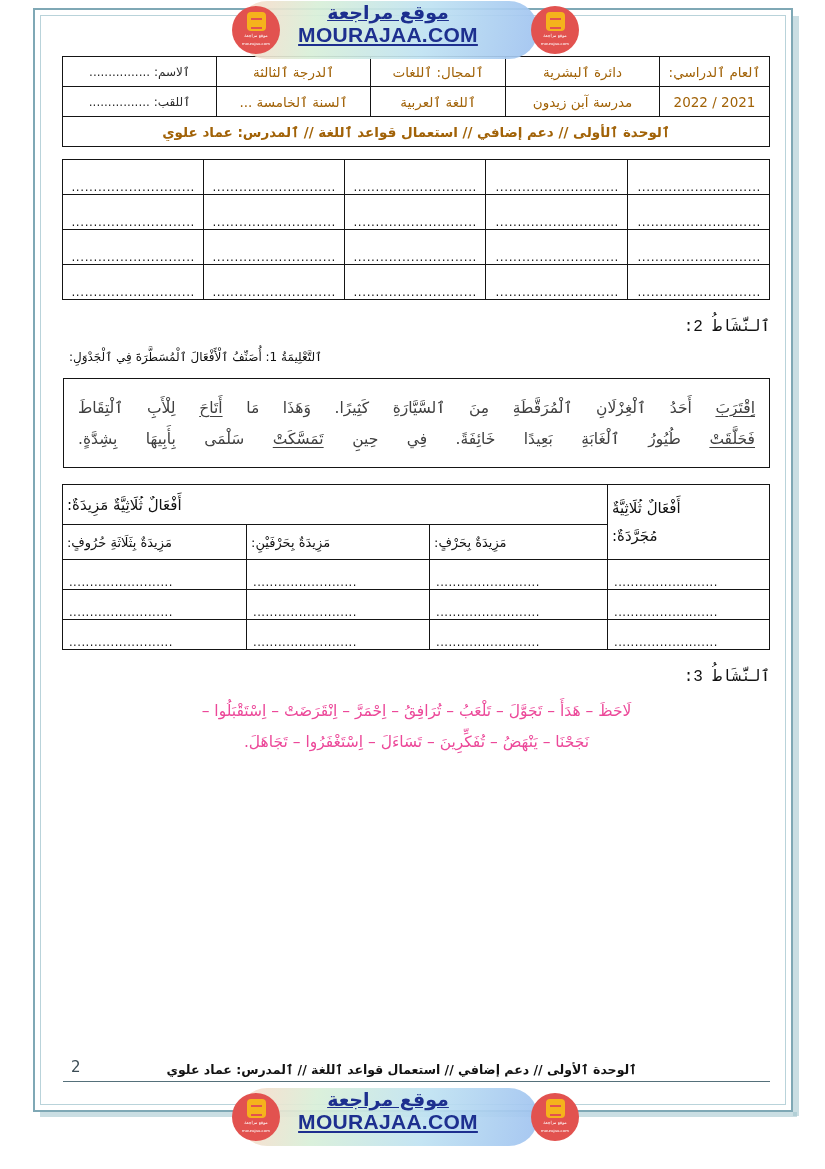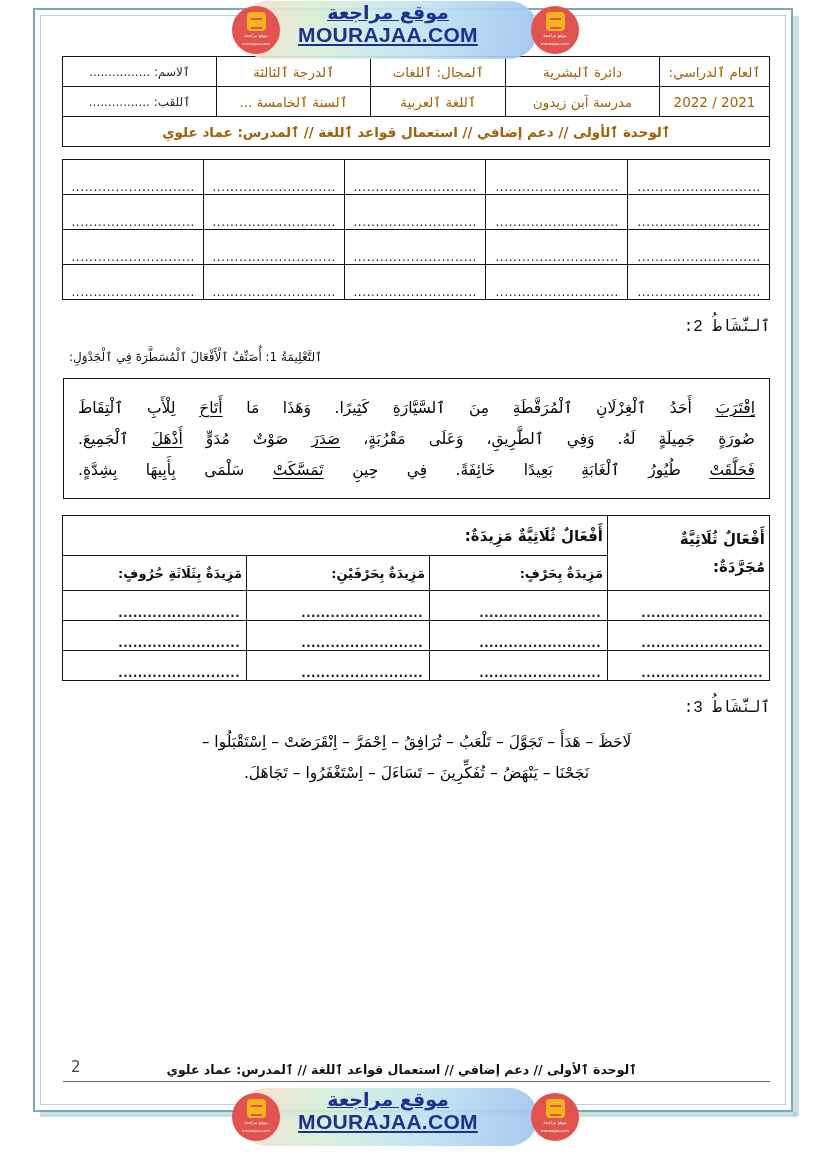--- a/index.html
+++ b/index.html
@@ -212,43 +212,43 @@
   .passage-box {
     margin-top: 14px;
     border: 1.6px solid #151515;
     padding: 14px 14px 12px 14px;
     box-sizing: border-box;
     width: 707px;
   }
   .passage-line {
     font-size: 15.5px;
     line-height: 2.0;
-    color: #000000;
+    color: #404040;
     text-align: justify;
     text-align-last: justify;
     margin: 0;
     direction: rtl;
   }
   .passage-line.last {
     text-align: left;
     text-align-last: left;
   }
   .u { text-decoration: underline; text-underline-offset: 3px; }
 
   table.classify {
     border-collapse: collapse;
     width: 707px;
     table-layout: fixed;
     margin-top: 16px;
   }
   table.classify th, table.classify td {
     border: 1.5px solid #151515;
-    text-align: right;
+    text-align: left;
     color: #111;
-    font-weight: bold;
+    font-weight: normal;
   }
   table.classify th.grp {
     font-size: 15px;
     height: 35px;
     padding: 2px 4px;
   }
   table.classify th.sub {
     font-size: 13px;
     height: 30px;
     padding: 2px 4px;
@@ -267,21 +267,21 @@
     vertical-align: bottom;
     overflow: hidden;
     white-space: nowrap;
   }
 
   .wordlist {
     margin-top: 10px;
     text-align: center;
     font-size: 15.5px;
     line-height: 2.0;
-    color: #000000;
+    color: #ec4899;
     direction: rtl;
   }
 
   .footer {
     position: absolute;
     left: 63px;
     top: 1062px;
     width: 707px;
     direction: rtl;
   }
@@ -405,23 +405,20 @@
   </table>
 
   <div class="act-title">ٱلنَّشَاطُ 2:</div>
   <div class="act-line">ٱلتَّعْلِيمَةُ 1: أُصَنِّفُ ٱلْأَفْعَالَ ٱلْمُسَطَّرَةَ فِي ٱلْجَدْوَلِ:</div>
 
   <div class="passage-box">
     <p class="passage-line">
       <span class="u">اِقْتَرَبَ</span><span> أَحَدُ ٱلْغِزْلَانِ ٱلْمُرَقَّطَةِ مِنَ ٱلسَّيَّارَةِ كَثِيرًا. وَهَذَا مَا </span><span class="u">أَتَاحَ</span><span> لِلْأَبِ ٱلْتِقَاطَ</span>
     </p>
     <p class="passage-line">
-      <span>صُورَةٍ جَمِيلَةٍ لَهُ. وَفِي ٱلطَّرِيقِ، وَعَلَى مَقْرُبَةٍ، </span><span class="u">صَدَرَ</span><span> صَوْتٌ مُدَوٍّ </span><span class="u">أَذْهَلَ</span><span> ٱلْجَمِيعَ.</span>
-    </p>
-    <p class="passage-line">
       <span class="u">فَحَلَّقَتْ</span><span> طُيُورُ ٱلْغَابَةِ بَعِيدًا خَائِفَةً. فِي حِينِ </span><span class="u">تَمَسَّكَتْ</span><span> سَلْمَى بِأَبِيهَا بِشِدَّةٍ.</span>
     </p>
   </div>
 
   <table class="classify">
     <colgroup>
       <col style="width:162px">
         <col style="width:178px">
         <col style="width:183px">
         <col style="width:184px">

